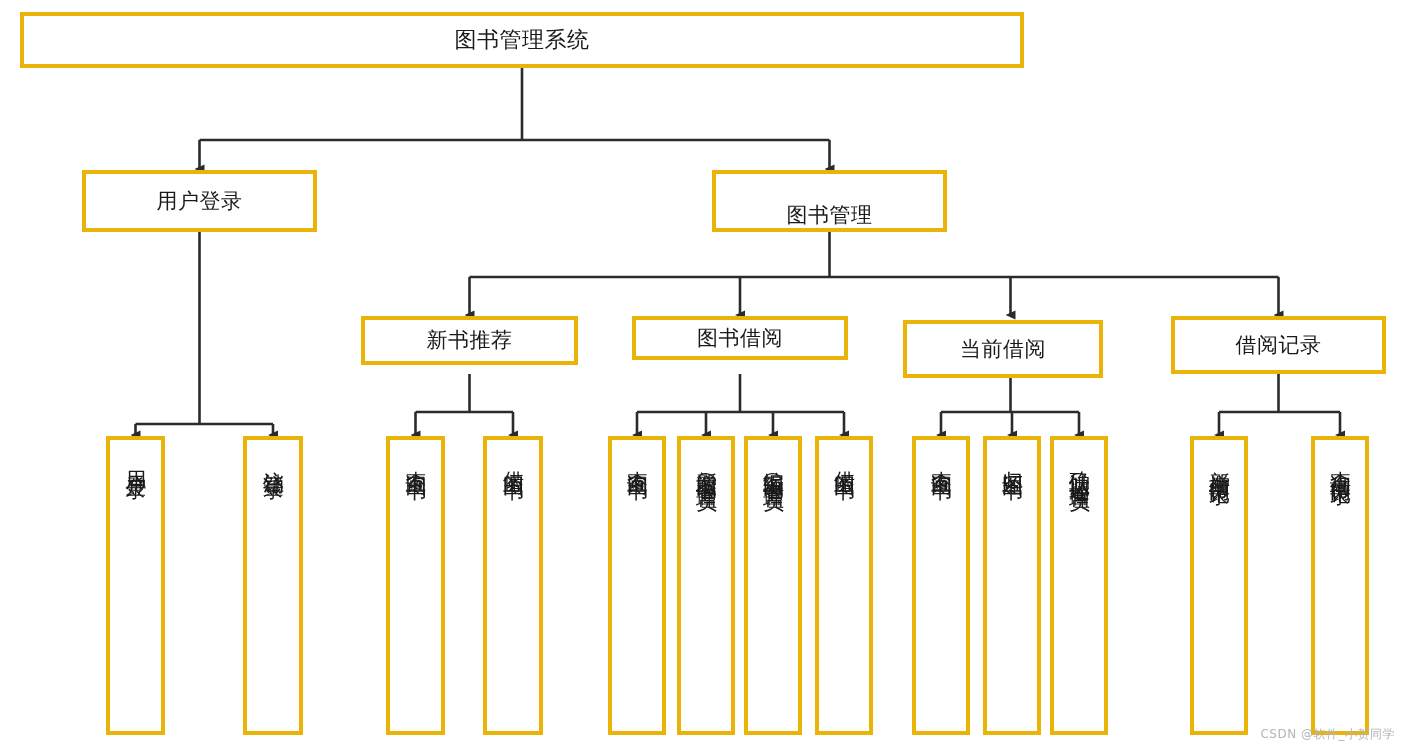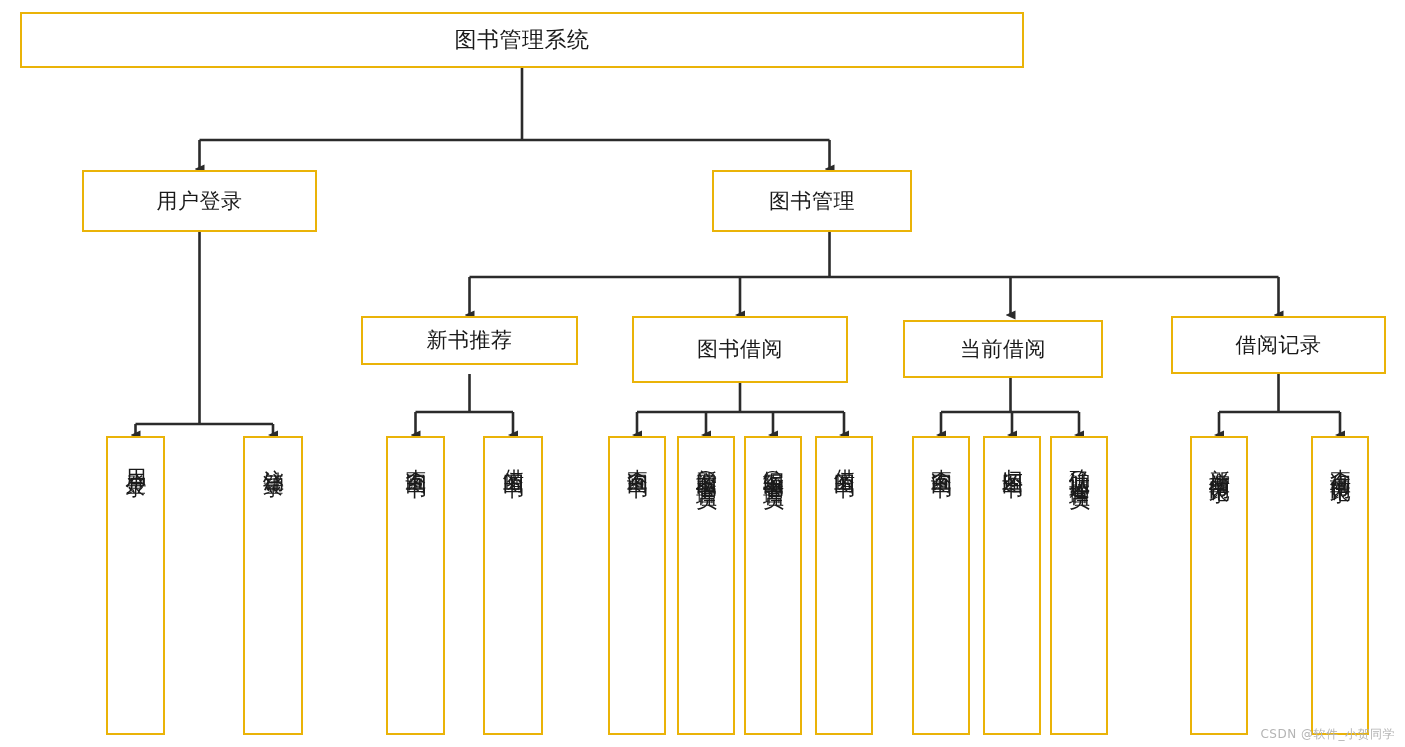--- a/index.html
+++ b/index.html
@@ -27,21 +27,21 @@
     left: 0;
     top: 0;
     width: 1405px;
     height: 747px;
     pointer-events: none;
   }
   .node {
     position: absolute;
     box-sizing: border-box;
     background: #ffffff;
-    border: 2px solid #eab308;
+    border: 4px solid #eab308;
     display: flex;
     align-items: center;
     justify-content: center;
     overflow: hidden;
   }
   .node .node-label {
     color: #1a1a1a;
     line-height: 1.18;
     white-space: nowrap;
     text-align: center;
@@ -121,27 +121,27 @@
         <path d="M1340,412 L1340,435" marker-end="url(#arrowhead)"></path>
       </g>
   </svg>
   <div id="nodes">
       <div class="node horizontal root" style="left: 20px; top: 12px; width: 1004px; height: 56px;">
         <div class="node-label">图书管理系统</div>
       </div>
       <div class="node horizontal level2" style="left: 82px; top: 170px; width: 235px; height: 62px;">
         <div class="node-label">用户登录</div>
       </div>
-      <div class="node horizontal level2" style="left: 712px; top: 170px; width: 200px; height: 62px;">
+      <div class="node horizontal level2" style="left: 712px; top: 170px; width: 235px; height: 62px; align-items: flex-end;">
         <div class="node-label">图书管理</div>
       </div>
       <div class="node horizontal level3" style="left: 361px; top: 316px; width: 217px; height: 49px;">
         <div class="node-label">新书推荐</div>
       </div>
-      <div class="node horizontal level3" style="left: 632px; top: 316px; width: 216px; height: 67px;">
+      <div class="node horizontal level3" style="left: 632px; top: 316px; width: 216px; height: 44px;">
         <div class="node-label">图书借阅</div>
       </div>
       <div class="node horizontal level3" style="left: 903px; top: 320px; width: 200px; height: 58px;">
         <div class="node-label">当前借阅</div>
       </div>
       <div class="node horizontal level3" style="left: 1171px; top: 316px; width: 215px; height: 58px;">
         <div class="node-label">借阅记录</div>
       </div>
       <div class="node vertical leaf" style="left: 106px; top: 436px; width: 59px; height: 299px;">
         <div class="node-label">用户登录</div>

